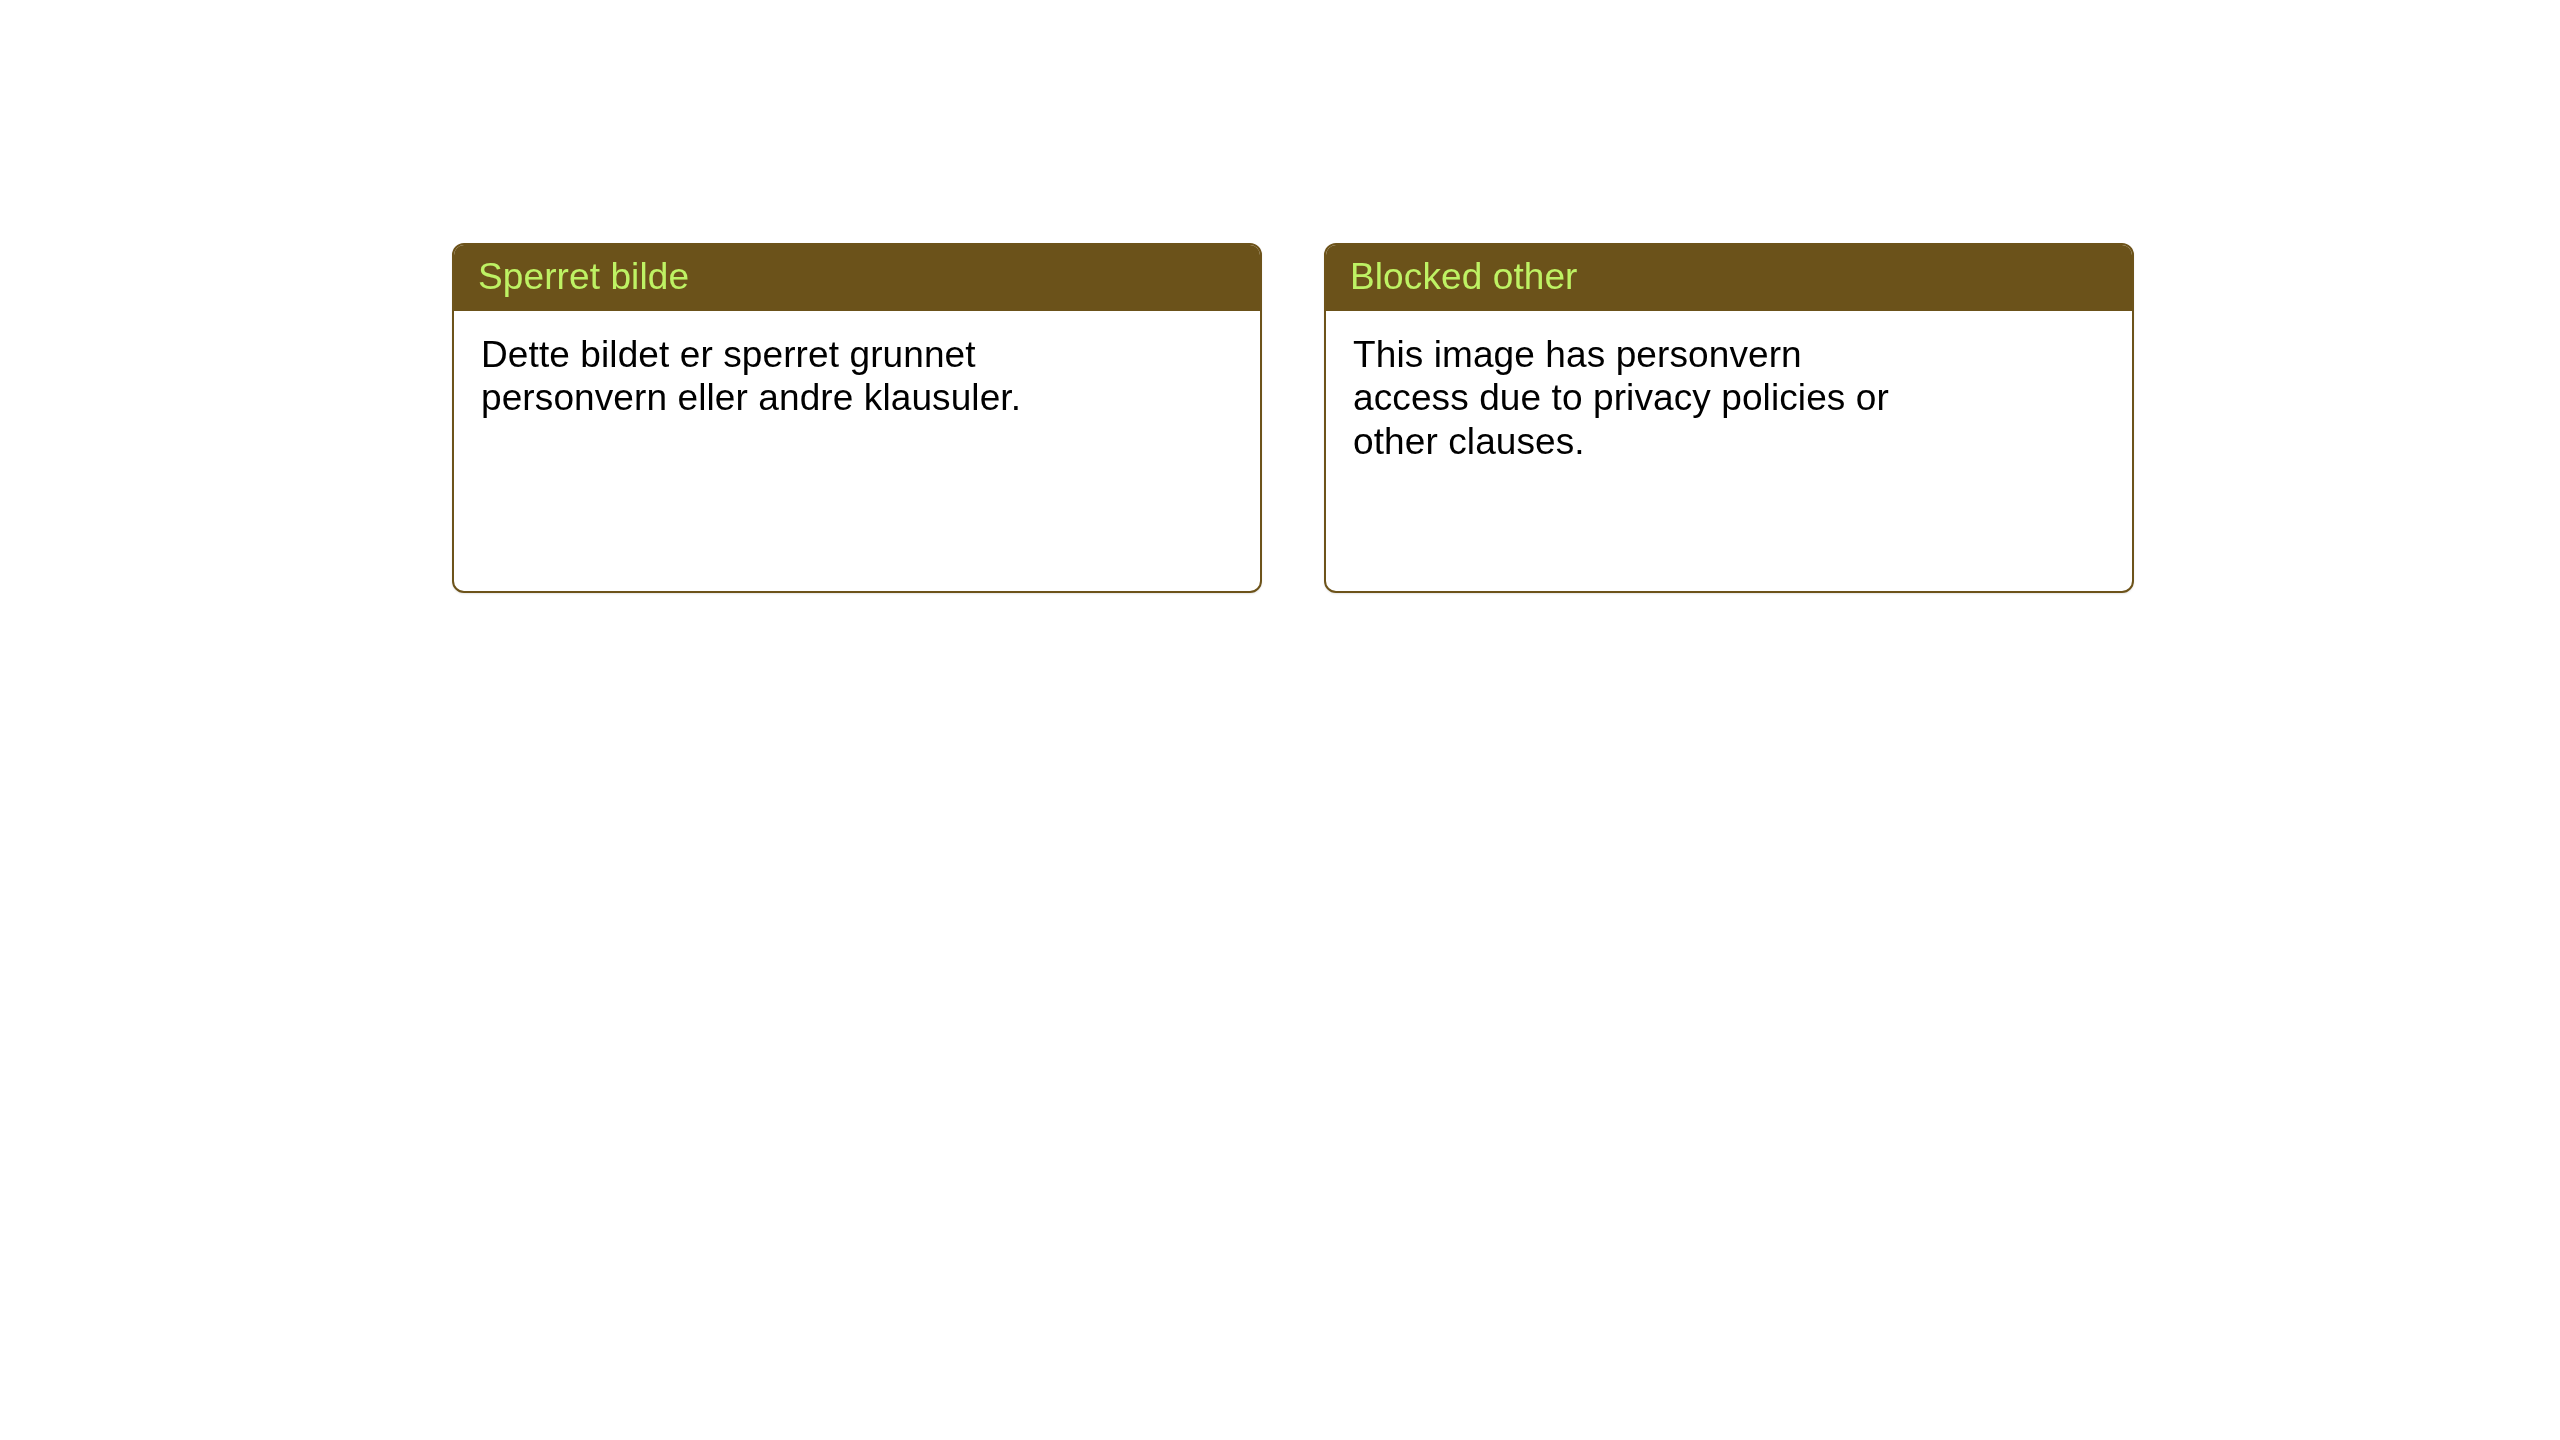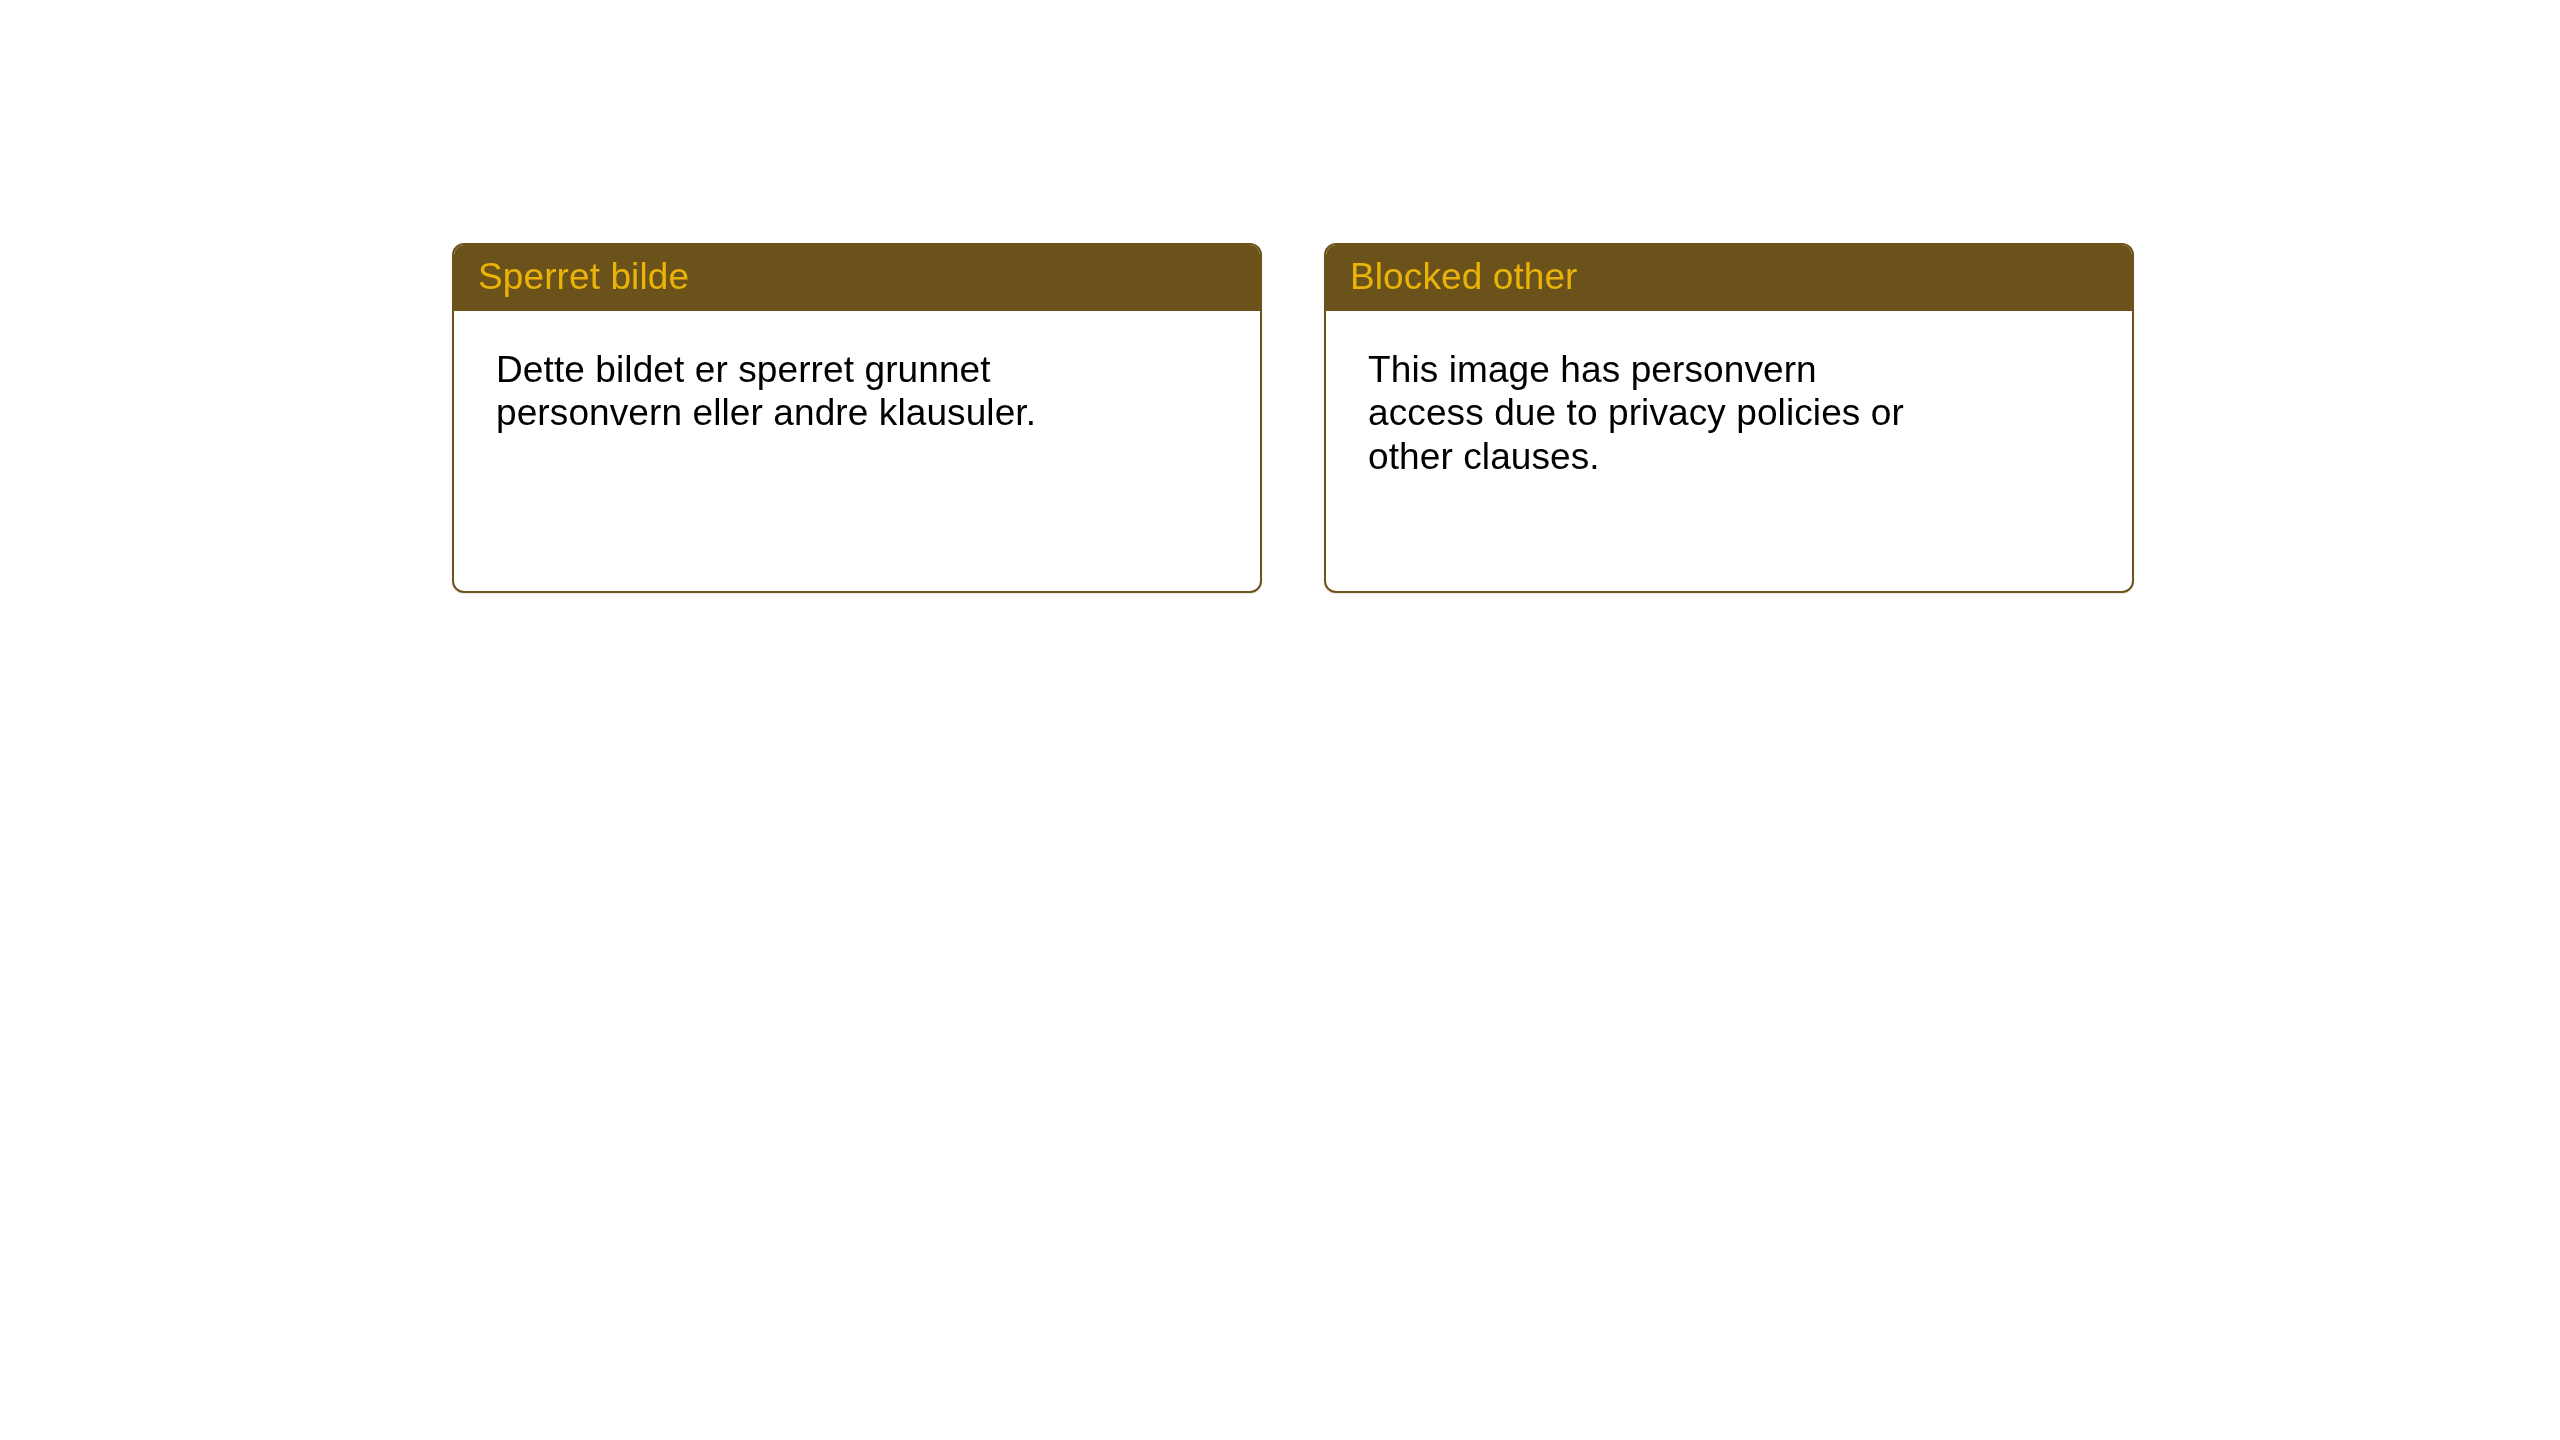--- a/index.html
+++ b/index.html
@@ -35,41 +35,41 @@
     border: 2px solid #6d531a;
     border-radius: 12px;
     overflow: hidden;
     display: flex;
     flex-direction: column;
     box-shadow: 0 1px 2px rgba(0,0,0,0.10);
   }
 
   .notice-header {
     background: #6b521a;
-    color: #eab308;
+    color: #bef264;
     font-size: 37px;
     line-height: 1.1;
     font-weight: 400;
     padding: 12px 0 13px 24px;
     letter-spacing: 0.1px;
     white-space: nowrap;
   }
 
   .notice-body {
     flex: 1 1 auto;
     padding: 22px 30px 0 27px;
     font-size: 37px;
     line-height: 1.18;
     color: #000000;
     font-weight: 400;
     letter-spacing: 0.1px;
   }
 
   .notice-body p {
-    margin: 15px;
+    margin: 0;
     max-width: 680px;
   }
 
   .notice-card.en .notice-body p {
     max-width: 560px;
   }
 </style>
 </head>
 <body>
 

